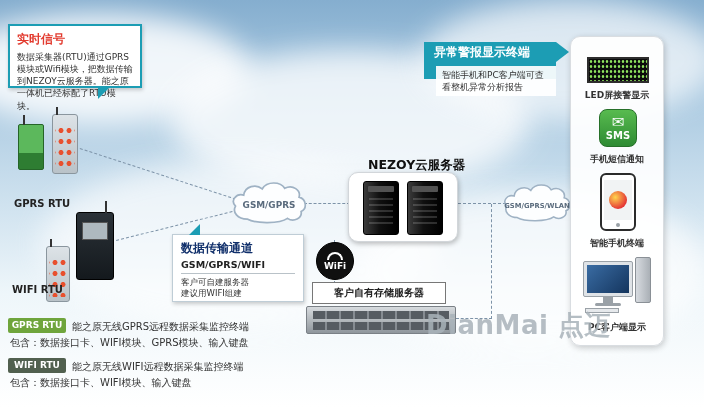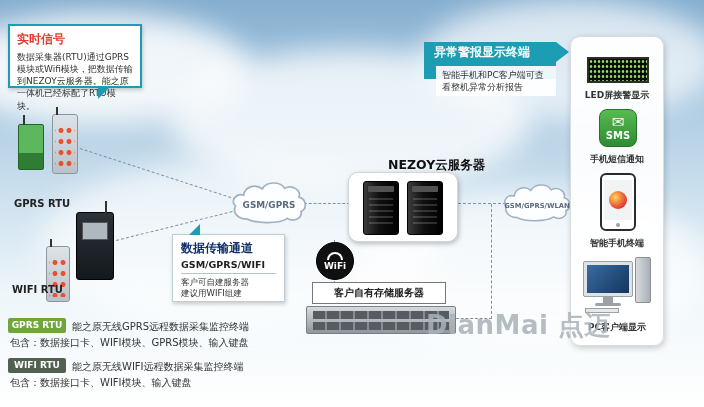--- a/index.html
+++ b/index.html
@@ -36,31 +36,31 @@
   .dev-label { font-size:10px; font-weight:bold; color:#222; }
   .gprs-label { left:14px; top:198px; }
   .wifi-label { left:12px; top:284px; }
 
   
   .cloud-svg text { font-family:"DejaVu Sans","Liberation Sans",sans-serif; font-weight:bold; fill:#5a6b7d; }
   .cloud-left { left:228px; top:178px; width:82px; height:52px; }
   .cloud-right { left:500px; top:180px; width:74px; height:48px; }
 
   
-  .channel-callout { left:172px; top:234px; width:113px; height:68px; background:#fff; border:1px solid #bfcdd6;
+  .channel-callout { left:172px; top:234px; width:132px; height:68px; background:#fff; border:1px solid #bfcdd6;
       padding:5px 8px; box-shadow:1px 2px 4px rgba(0,0,0,.2); }
   .channel-tail { position:absolute; top:-11px; left:16px; width:0; height:0;
       border-bottom:11px solid #1c9db4; border-left:11px solid transparent; }
   .channel-title { font-size:12px; font-weight:bold; color:#11306b; margin-bottom:2px; }
   .channel-subtitle { font-size:9.5px; font-weight:bold; color:#222; }
   .channel-divider { border-top:1px solid #b9c2c8; margin:3px 0; }
   .channel-line { font-size:8.5px; color:#333; line-height:1.35; }
 
   
-  .nezoy-label { left:388px; top:157px; font-size:12.5px; font-weight:bold; color:#111; }
+  .nezoy-label { left:368px; top:157px; font-size:12.5px; font-weight:bold; color:#111; }
   .server-panel { left:348px; top:172px; width:110px; height:70px; background:#fff; border:1px solid #d2d6da;
       border-radius:10px; box-shadow:1px 2px 5px rgba(0,0,0,.25); }
   .tower { position:absolute; top:8px; width:36px; height:54px;
       background:linear-gradient(90deg,#3c3c3c,#101010 45%,#000); border:1px solid #000; border-radius:3px; }
   .tower-1 { left:14px; } .tower-2 { left:58px; }
   .tower-top { position:absolute; top:4px; left:4px; right:4px; height:6px; background:#525252; border-radius:1px; }
   .tower-vents { position:absolute; top:16px; left:5px; right:5px; bottom:6px;
       background:repeating-linear-gradient(180deg,rgba(255,255,255,.16) 0 2px,rgba(0,0,0,0) 2px 6px); }
 
   

